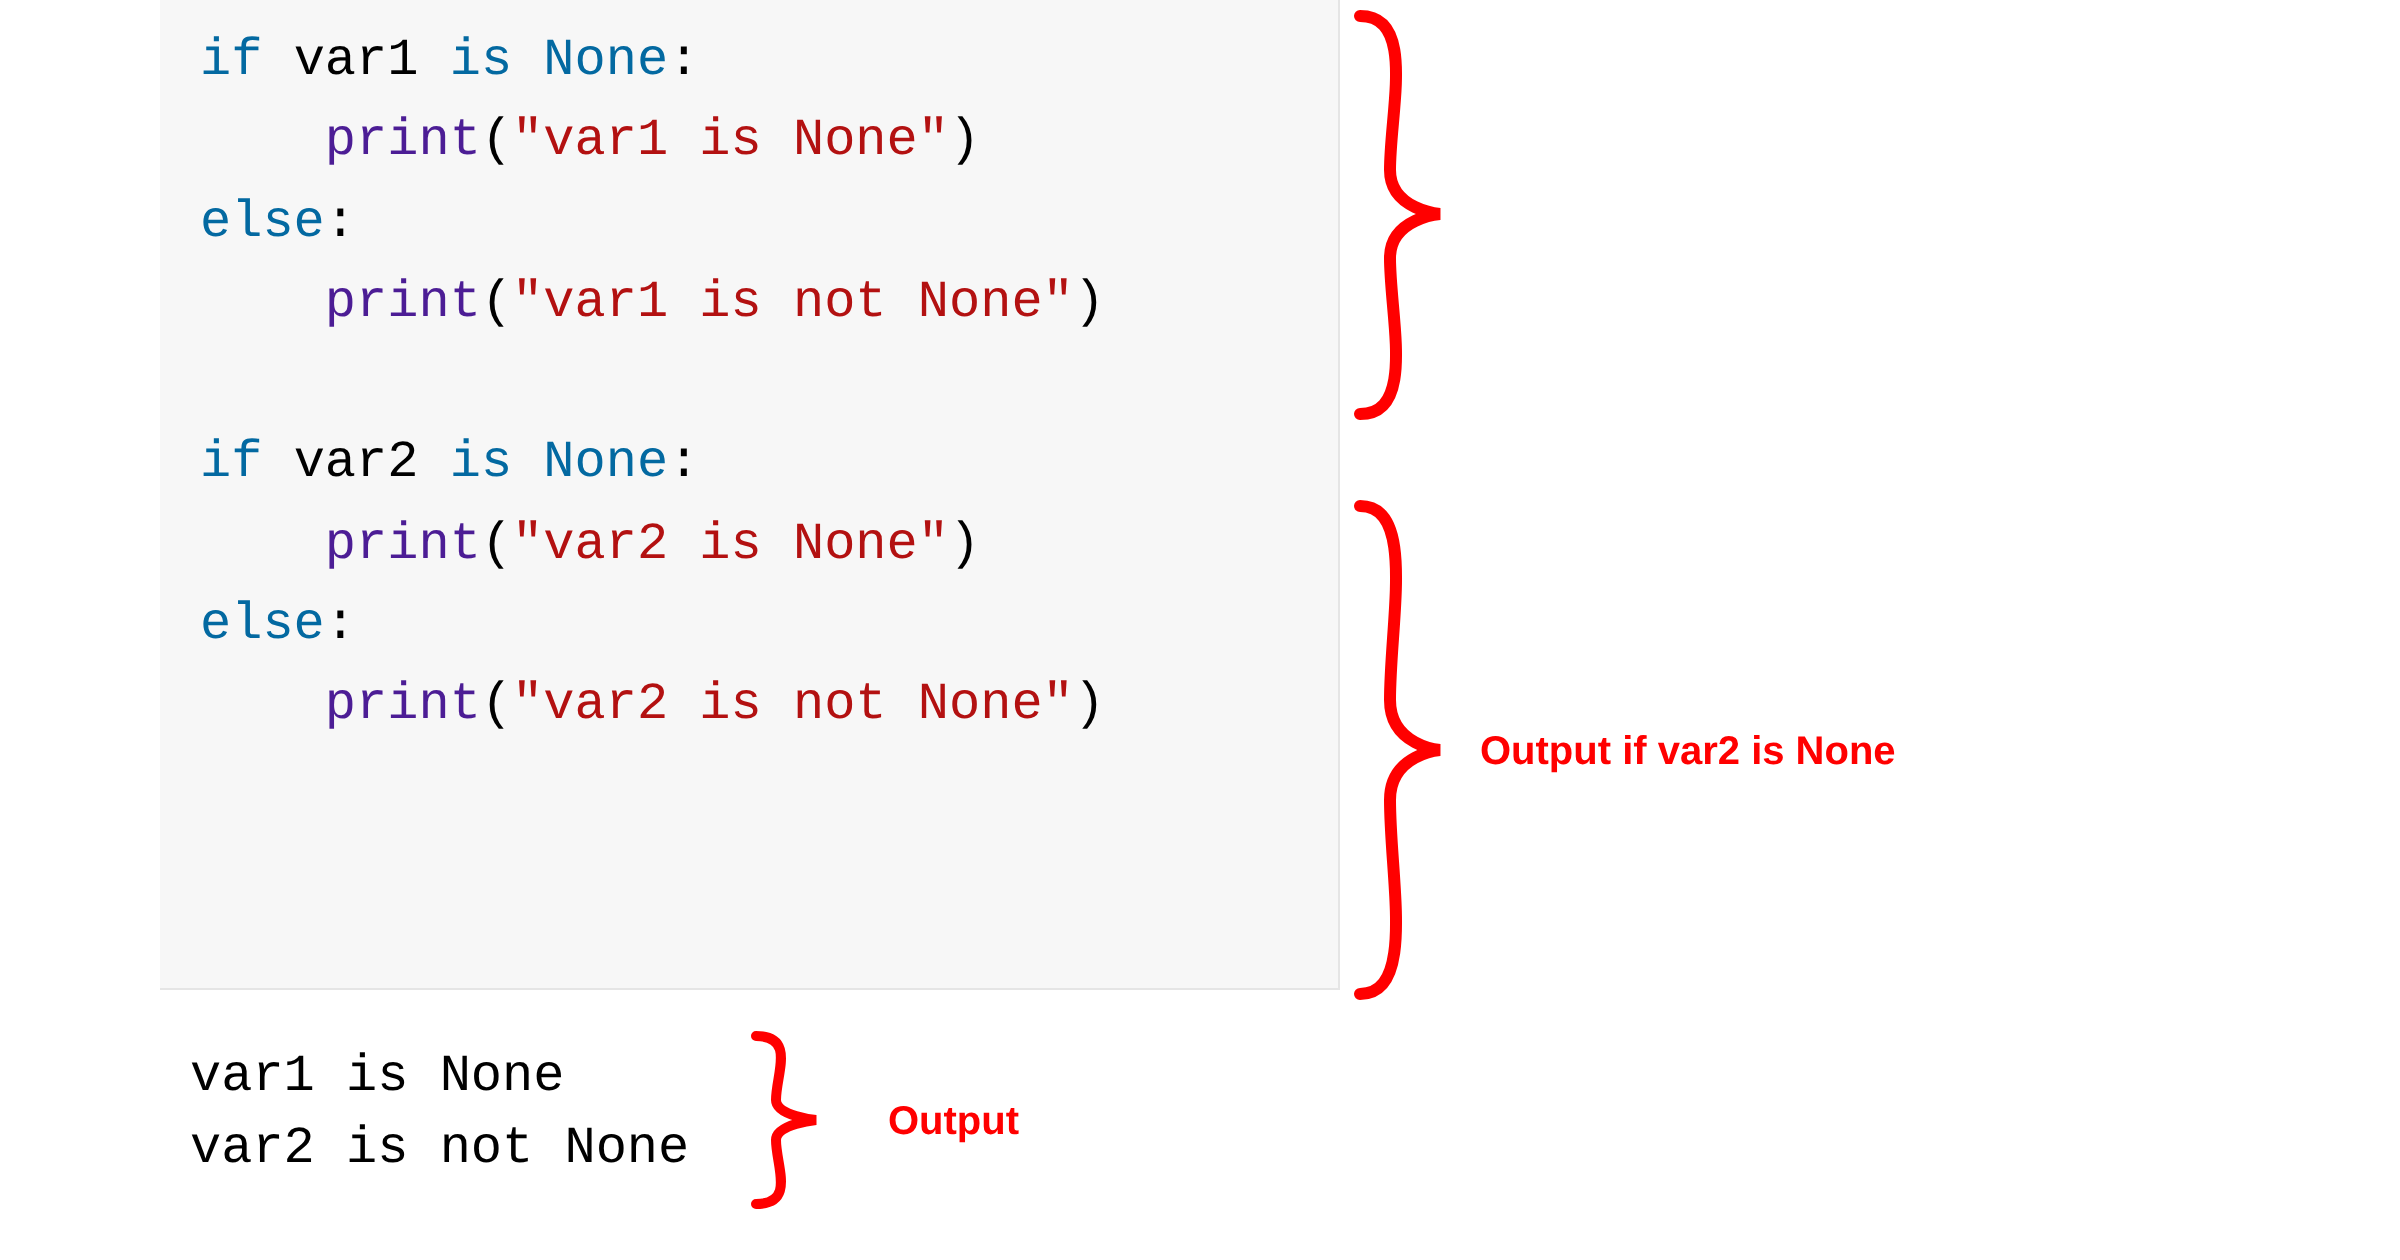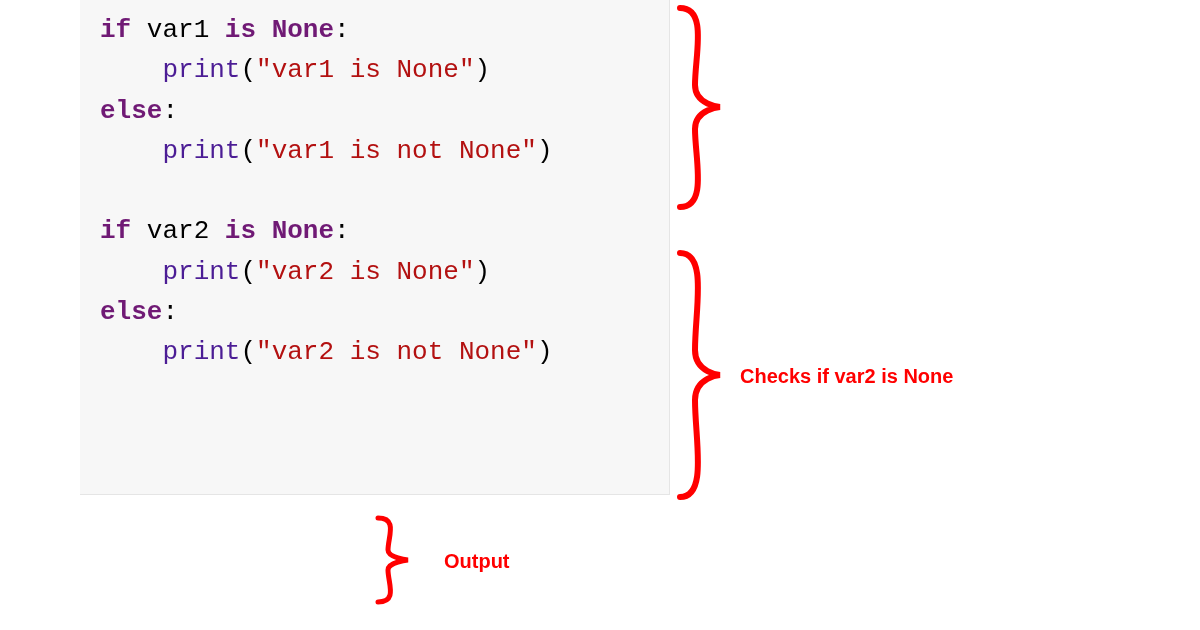--- a/index.html
+++ b/index.html
@@ -4,21 +4,21 @@
 <style>
   html,body{margin:0;padding:0;background:#fff;font-family:Arial,Helvetica,sans-serif;}
   .stage{position:relative;width:1200px;height:630px;}
   .codebox{
     position:absolute;left:80px;top:0;width:590px;height:495px;
     background:#f7f7f7;border:1px solid #e5e5e5;
     border-left:none;border-top:none;
     padding:10px 20px 10px 20px;box-sizing:border-box;
   }
   pre.code{margin:0;font-family:"Courier New",monospace;font-size:26px;line-height:1.55;white-space:pre;}
-  .kw{color:#701a75;font-weight:bold;}
+  .kw{color:#0369a1;font-weight:normal;}
   .fn{color:#4c1d95;}
   .str{color:#b31111;}
   .pn{color:#000;}
   .out{
     position:absolute;left:95px;top:520px;
     font-family:"Courier New",monospace;font-size:26px;line-height:1.4;
     color:#000;white-space:pre;
   }
   .ann{position:absolute;color:#ff0000;font-weight:bold;font-size:20px;}
   .brace{position:absolute;}
@@ -34,33 +34,35 @@
 <span>    </span><span class="fn">print</span><span class="pn">(</span><span class="str">"var1 is None"</span><span class="pn">)</span>
 <span class="kw">else</span><span class="pn">:</span>
 <span>    </span><span class="fn">print</span><span class="pn">(</span><span class="str">"var1 is not None"</span><span class="pn">)</span>
 
 <span class="kw">if</span><span> var2 </span><span class="kw">is</span><span class="kw"> None</span><span class="pn">:</span>
 <span>    </span><span class="fn">print</span><span class="pn">(</span><span class="str">"var2 is None"</span><span class="pn">)</span>
 <span class="kw">else</span><span class="pn">:</span>
 <span>    </span><span class="fn">print</span><span class="pn">(</span><span class="str">"var2 is not None"</span><span class="pn">)</span></pre>
   </div>
 
+  <div class="out"><span>var1 is None</span>
+<span>var2 is not None</span></div>
 
   <div class="brace" style="left:670px;top:5px;">
     <svg width="60" height="205" viewBox="0 0 60 205">
       <path d="M10 3 C38 3 25 50 25 80 C25 100 50 102 50 102 C50 102 25 104 25 124 C25 154 38 202 10 202" fill="none" stroke="#ff0000" stroke-width="6" stroke-linecap="round"></path>
     </svg>
   </div>
 
   <div class="brace" style="left:670px;top:250px;">
     <svg width="60" height="250" viewBox="0 0 60 250">
       <path d="M10 3 C38 3 25 60 25 100 C25 123 50 125 50 125 C50 125 25 127 25 150 C25 190 38 247 10 247" fill="none" stroke="#ff0000" stroke-width="6" stroke-linecap="round"></path>
     </svg>
   </div>
-  <div class="ann" style="left:740px;top:365px;">Checks if var2 is None</div>
+  <div class="ann" style="left:740px;top:365px;">Output if var2 is None</div>
 
   <div class="brace" style="left:370px;top:515px;">
     <svg width="45" height="90" viewBox="0 0 45 90">
       <path d="M8 3 C28 3 18 22 18 35 C18 43 38 45 38 45 C38 45 18 47 18 55 C18 68 28 87 8 87" fill="none" stroke="#ff0000" stroke-width="5" stroke-linecap="round"></path>
     </svg>
   </div>
   <div class="ann" style="left:444px;top:550px;text-align:right;">Output</div>
 
 </div>
 

